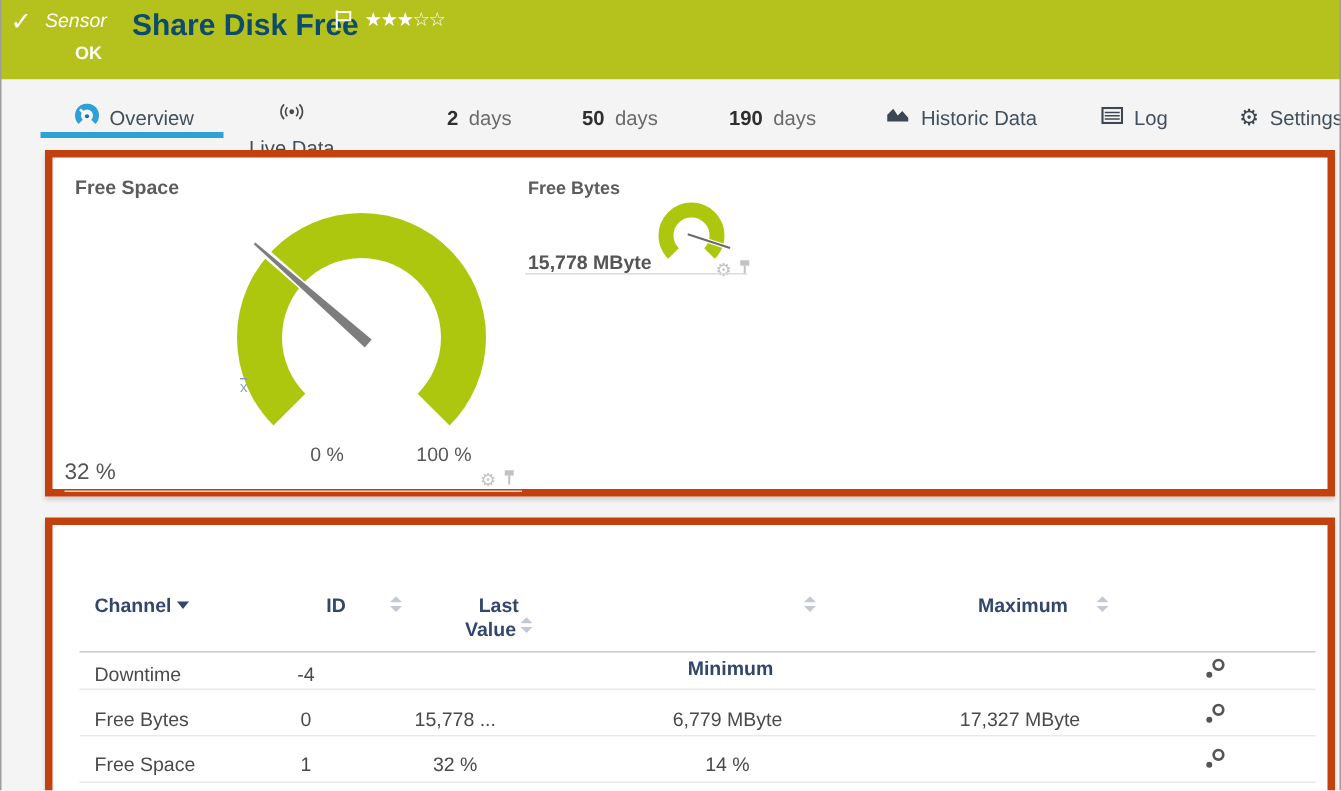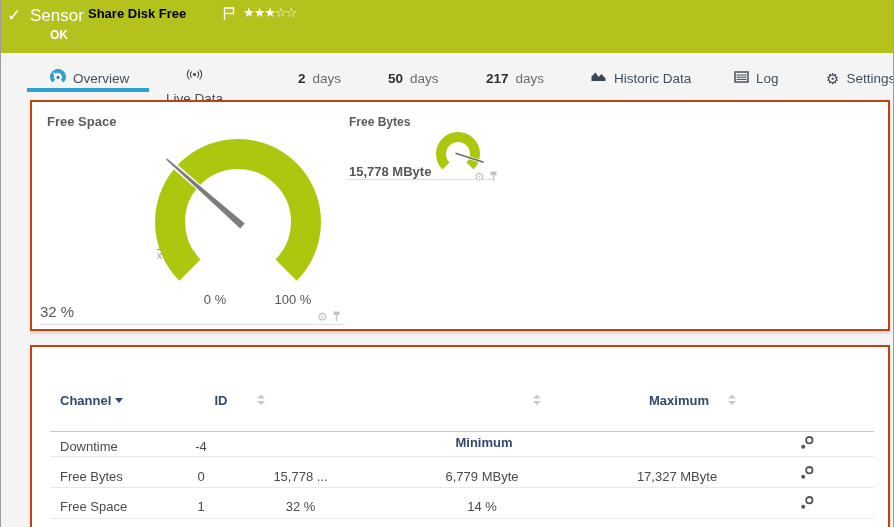--- a/index.html
+++ b/index.html
@@ -3,33 +3,33 @@
 <meta charset="utf-8">
 <style>
   * { margin:0; padding:0; box-sizing:border-box; }
   html,body { width:894px; height:527px; overflow:hidden; }
   body { font-family:"Liberation Sans","DejaVu Sans",sans-serif; background:#f4f4f4; }
   #app { position:relative; width:894px; height:527px; background:#f4f4f4; overflow:hidden; }
   .abs { position:absolute; }
   
   .hdr { left:0; top:0; width:894px; height:53px; background:#b5c11d; }
   .hdr-check { left:7px; top:5px; color:#fff; font-size:17px; font-weight:bold; }
-  .hdr-kind { left:30px; top:6px; color:#fff; font-size:17px; }
-  .hdr-title { left:88px; top:6px; color:#000000; font-size:13px; font-weight:bold; }
+  .hdr-kind { left:30px; top:6px; color:#fff; font-size:13px; font-style:italic; }
+  .hdr-title { left:88px; top:6px; color:#0c4a6e; font-size:20px; font-weight:bold; }
   .hdr-flag { left:223px; top:6px; }
   .hdr-stars { left:243px; top:5px; color:#fff; font-size:13px; letter-spacing:-1px; }
   .hdr-status { left:50px; top:28px; color:#fff; font-size:12px; font-weight:bold; }
   
   .tabbar { left:0; top:53px; width:894px; height:47px; background:#f4f4f4; }
   .tab { top:15px; height:20px; display:flex; align-items:center; gap:7px; color:#41505e; font-size:13.5px; cursor:pointer; }
   .tab .num { font-weight:bold; color:#2f2f2f; }
   .tab .days { color:#6b6b6b; }
   .tab-underline { left:27px; top:35px; width:122px; height:4px; background:#2da0d6; }
   
-  .panel { background:#fff; border:2px solid #c2410c; box-shadow:0 2px 3px rgba(0,0,0,0.15);text-decoration:underline; }
+  .panel { background:#fff; border:5px solid #c2410c; box-shadow:0 2px 3px rgba(0,0,0,0.15);text-decoration:underline; }
   .gauge-panel { left:30px; top:100px; width:860px; height:231px; }
   .table-panel { left:30px; top:345px; width:860px; height:190px; }
   .tile-title { color:#5c5c5c; font-size:13px; font-weight:600; }
   .tile-title-sm { color:#5c5c5c; font-size:12px; font-weight:600; }
   .gauge-label { color:#565656; font-size:13px; }
   .gauge-value { color:#565656; font-size:15px; }
   .gauge-value-sm { color:#565656; font-size:13px; font-weight:bold; }
   .tile-underline { height:1px; background:#dcdcdc; }
   .tile-icons { display:flex; gap:4px; align-items:center; color:#c3c3c3; }
   .gear-glyph { font-size:12px; line-height:10px; color:#c3c3c3; }
@@ -92,21 +92,21 @@
       <span class="num">2</span>
       <span class="days">days</span>
     </div>
 
     <div class="abs tab" style="left:388px;">
       <span class="num">50</span>
       <span class="days">days</span>
     </div>
 
     <div class="abs tab" style="left:486px;">
-      <span class="num">217</span>
+      <span class="num">190</span>
       <span class="days">days</span>
     </div>
 
     <div class="abs tab" style="left:590px;">
       <span>
         <svg width="17" height="13" viewBox="0 0 17 13">
           <path d="M1.5 11 L1.5 6.5 L5.5 2.5 L8.5 7 L11.5 4 L15.5 8.5 L15.5 11 Z" fill="#3c4754"></path>
         </svg>
       </span>
       <span>Historic Data</span>
@@ -184,20 +184,27 @@
   <div class="abs panel table-panel">
 
     <div class="abs th" style="left:28px;top:46px;"><span>Channel</span><span class="tri-down"></span></div>
 
     <div class="abs th right" style="left:160px;top:46px;width:58px;">ID</div>
     <svg class="abs sort-ic" style="left:222px;top:47px;" width="8" height="12" viewBox="0 0 8 12">
         <polygon points="0,4.5 4,0.5 8,4.5" fill="#c3c9d4"></polygon>
         <polygon points="0,7 8,7 4,11" fill="#c3c9d4"></polygon>
       </svg>
 
+    <div class="abs th center" style="left:265px;top:46px;width:65px;">
+      <div>Last</div>
+      <div><span>Value</span><svg class="sort-ic" width="8" height="12" viewBox="0 0 8 12">
+            <polygon points="0,4.5 4,0.5 8,4.5" fill="#c3c9d4"></polygon>
+            <polygon points="0,7 8,7 4,11" fill="#c3c9d4"></polygon>
+          </svg></div>
+    </div>
 
     <div class="abs th right" style="left:410px;top:46px;width:84px;margin-top:42px;">Minimum</div>
     <svg class="abs sort-ic" style="left:498px;top:47px;" width="8" height="12" viewBox="0 0 8 12">
         <polygon points="0,4.5 4,0.5 8,4.5" fill="#c3c9d4"></polygon>
         <polygon points="0,7 8,7 4,11" fill="#c3c9d4"></polygon>
       </svg>
 
     <div class="abs th right" style="left:605px;top:46px;width:84px;">Maximum</div>
     <svg class="abs sort-ic" style="left:693px;top:47px;" width="8" height="12" viewBox="0 0 8 12">
         <polygon points="0,4.5 4,0.5 8,4.5" fill="#c3c9d4"></polygon>

